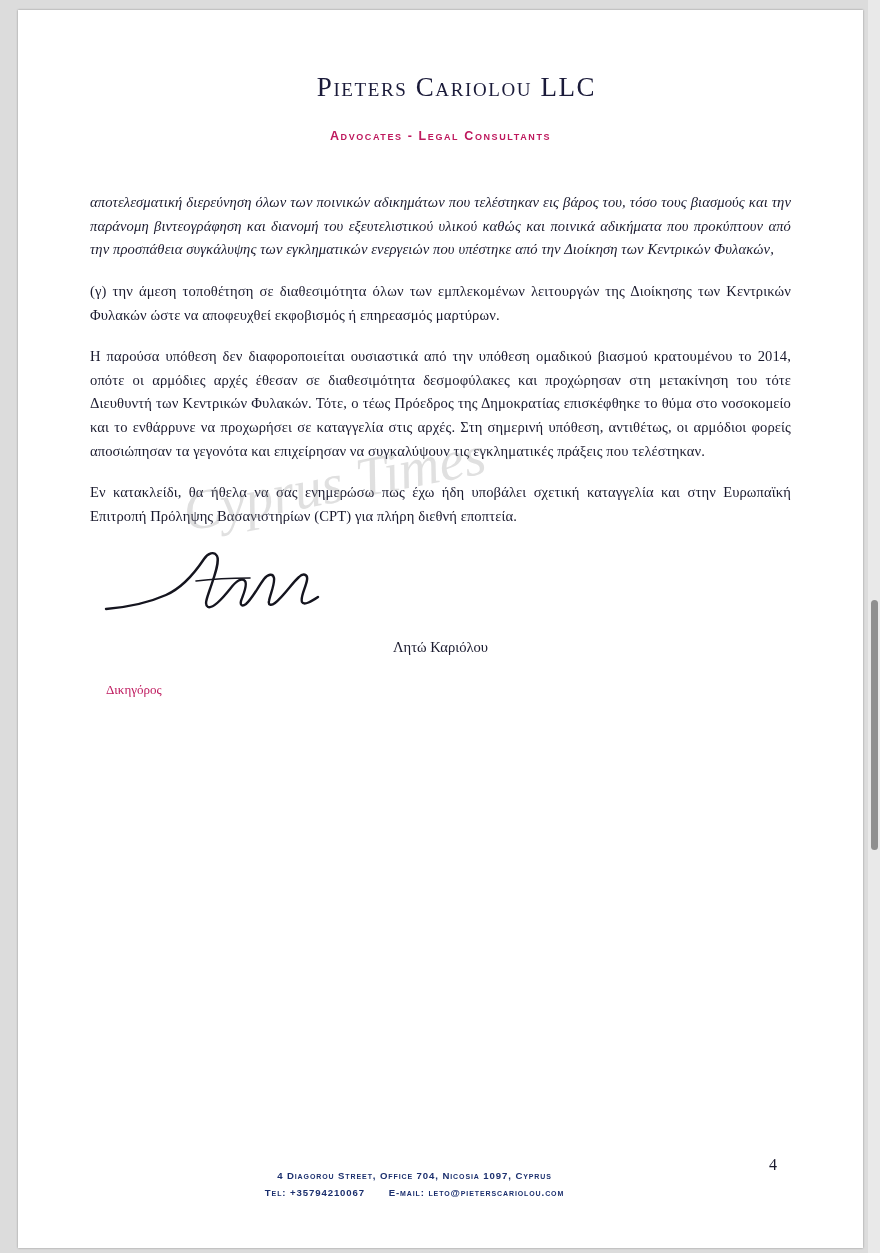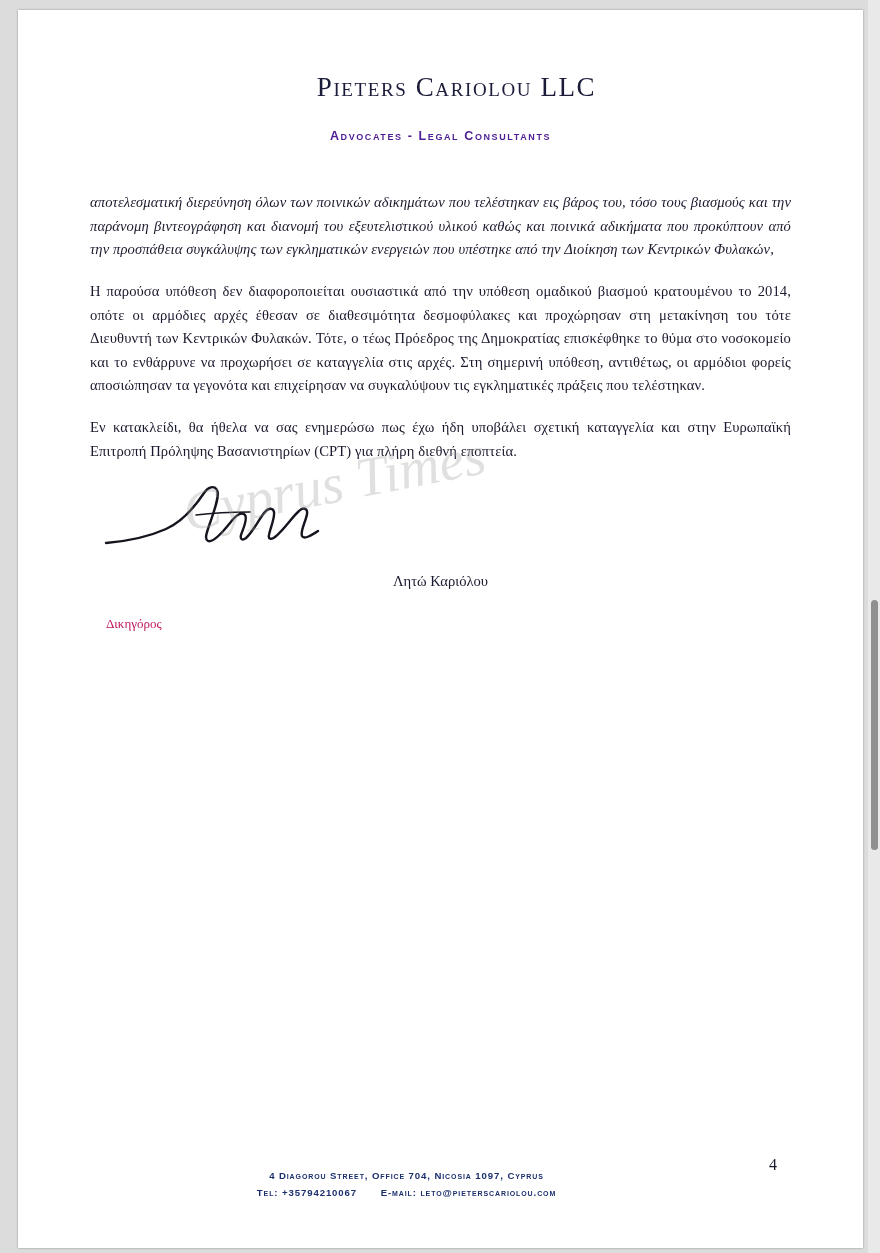--- a/index.html
+++ b/index.html
@@ -63,21 +63,21 @@
     font-variant: small-caps;
     font-weight: normal;
     margin: 0;
     padding-left: 32px;
   }
   .firm-sub {
     margin: 26px 0 0 0;
     font-family: "Liberation Sans", sans-serif;
     font-size: 12.5px;
     letter-spacing: 1.6px;
-    color: #4c1d95;
+    color: #be185d;
     font-weight: bold;
     font-variant: small-caps;
   }
 
   .body-area {
     position: relative;
     margin: 0 auto;
     padding: 48px 72px 0 72px;
   }
 
@@ -137,21 +137,21 @@
     font-family: "Liberation Serif", serif;
     font-size: 56px;
     color: #9a9a9a;
     font-style: italic;
     white-space: nowrap;
   }
 
   
   .footer {
     position: absolute;
-    left: 4px;
+    left: 12px;
     bottom: 46px;
     width: 769px;
     text-align: center;
     font-family: "Liberation Sans", sans-serif;
     color: #1b2f6e;
     font-size: 9.6px;
     letter-spacing: 0.9px;
     font-weight: bold;
     font-variant: small-caps;
     line-height: 1.75;
@@ -179,20 +179,21 @@
 
   <div class="paper">
 
     <div class="letterhead">
       <h1 class="firm-name">Pieters Cariolou LLC</h1>
       <div class="firm-sub">Advocates - Legal Consultants</div>
     </div>
 
     <div class="body-area">
       <p class="para italic">αποτελεσματική διερεύνηση όλων των ποινικών αδικημάτων που τελέστηκαν εις βάρος του, τόσο τους βιασμούς και την παράνομη βιντεογράφηση και διανομή του εξευτελιστικού υλικού καθώς και ποινικά αδικήματα που προκύπτουν από την προσπάθεια συγκάλυψης των εγκληματικών ενεργειών που υπέστηκε από την Διοίκηση των Κεντρικών Φυλακών,</p>
+      <p class="para">(γ) την άμεση τοποθέτηση σε διαθεσιμότητα όλων των εμπλεκομένων λειτουργών της Διοίκησης των Κεντρικών Φυλακών ώστε να αποφευχθεί εκφοβισμός ή επηρεασμός μαρτύρων.</p>
       <p class="para">Η παρούσα υπόθεση δεν διαφοροποιείται ουσιαστικά από την υπόθεση ομαδικού βιασμού κρατουμένου το 2014, οπότε οι αρμόδιες αρχές έθεσαν σε διαθεσιμότητα δεσμοφύλακες και προχώρησαν στη μετακίνηση του τότε Διευθυντή των Κεντρικών Φυλακών. Τότε, ο τέως Πρόεδρος της Δημοκρατίας επισκέφθηκε το θύμα στο νοσοκομείο και το ενθάρρυνε να προχωρήσει σε καταγγελία στις αρχές. Στη σημερινή υπόθεση, αντιθέτως, οι αρμόδιοι φορείς αποσιώπησαν τα γεγονότα και επιχείρησαν να συγκαλύψουν τις εγκληματικές πράξεις που τελέστηκαν.</p>
       <p class="para">Εν κατακλείδι, θα ήθελα να σας ενημερώσω πως έχω ήδη υποβάλει σχετική καταγγελία και στην Ευρωπαϊκή Επιτροπή Πρόληψης Βασανιστηρίων (CPT) για πλήρη διεθνή εποπτεία.</p>
 
       <div class="sig-block">
 
         <div class="signature">
           <svg width="260" height="80" viewBox="0 0 260 80" aria-hidden="true">
             <path d="M6 62 C 30 60, 48 56, 66 48 C 84 40, 96 24, 104 12 C 108 6, 114 4, 117 9 C 120 15, 114 30, 110 42 C 107 51, 104 58, 108 60 C 113 62, 122 52, 130 42 C 136 34, 142 30, 145 34 C 148 38, 143 48, 141 54 C 140 58, 142 60, 146 57 C 152 52, 158 40, 164 32 C 168 27, 173 26, 174 31 C 175 37, 170 48, 169 54 C 168 58, 171 59, 175 56 C 184 49, 192 36, 199 30 C 203 26, 208 27, 207 33 C 206 40, 200 50, 202 55 C 204 59, 212 54, 218 50" fill="none" stroke="#15151f" stroke-width="2.4" stroke-linecap="round"></path>
             <path d="M96 34 C 112 32, 132 31, 150 31" fill="none" stroke="#15151f" stroke-width="1.6" stroke-linecap="round"></path>
           </svg>

